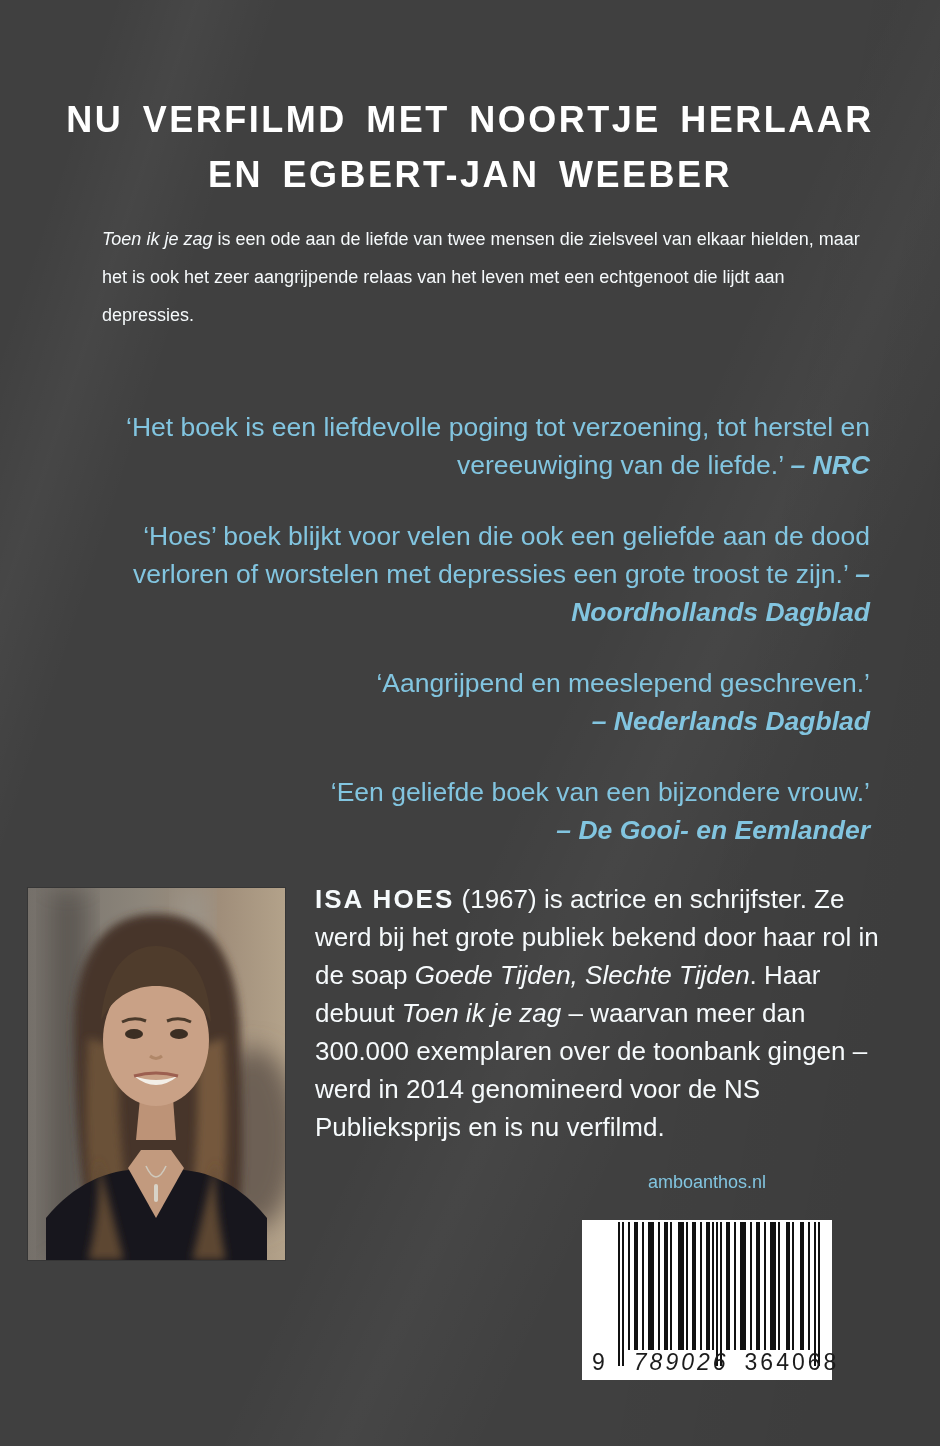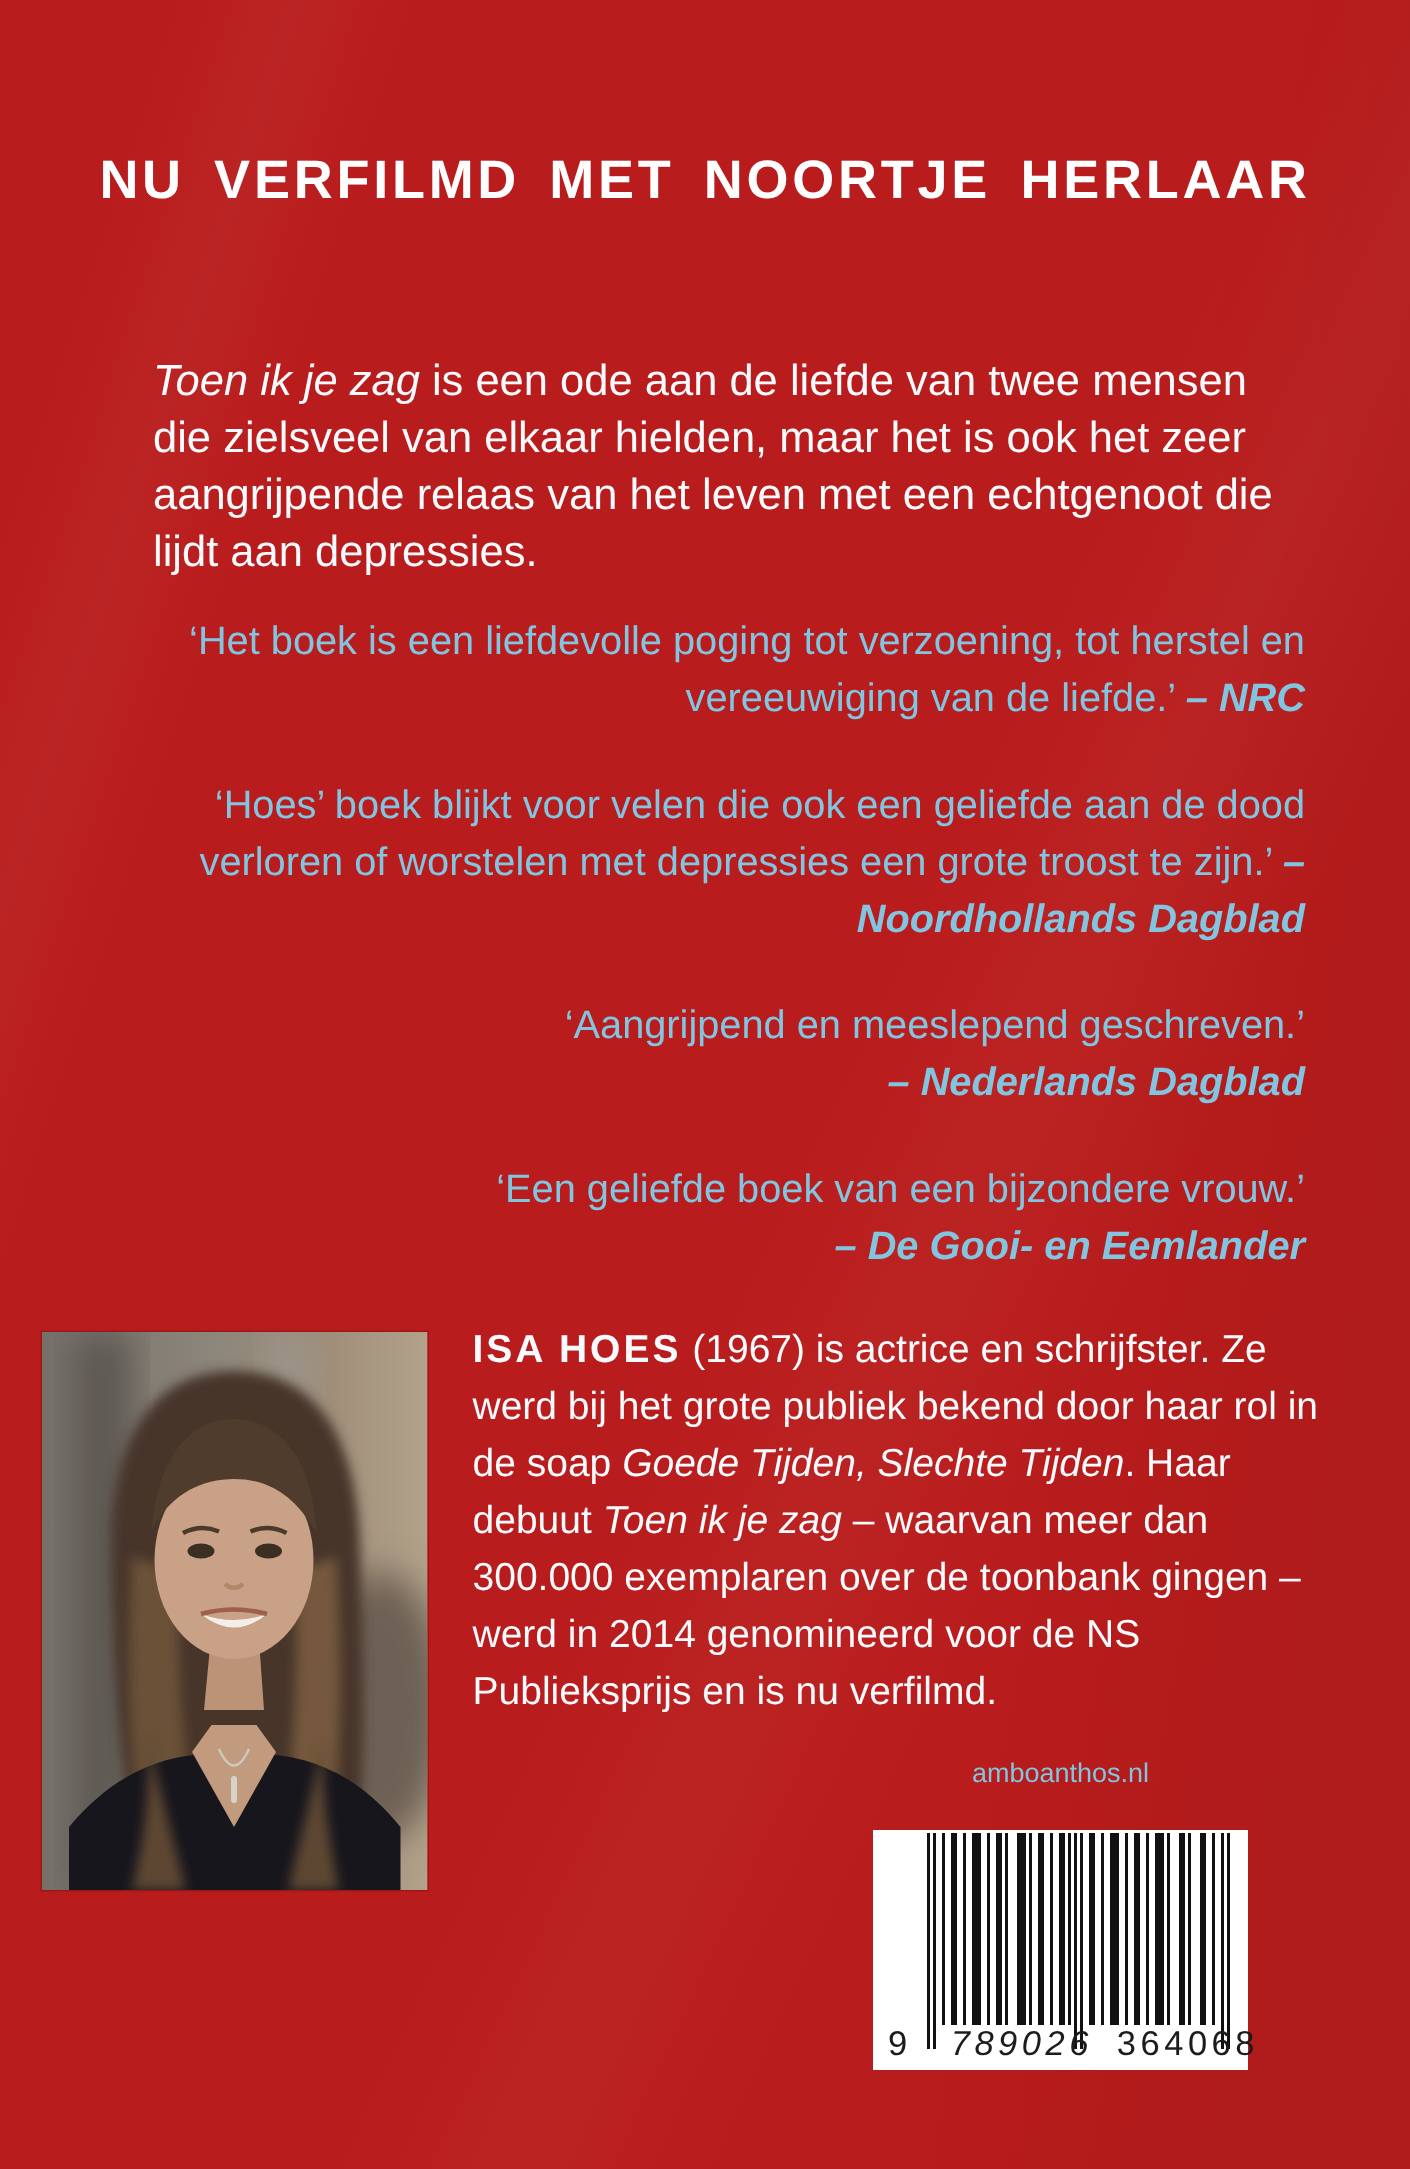--- a/index.html
+++ b/index.html
@@ -3,37 +3,37 @@
 <meta charset="utf-8">
 <style>
   html,body{margin:0;padding:0;}
   body{
     width:940px;height:1446px;
     font-family:"Liberation Sans", sans-serif;
     background:#13242e;
   }
   .cover{
     position:relative;width:940px;height:1446px;overflow:hidden;
-    background:#b91c1c;
+    background:#404040;
   }
   .cover::before{
     content:"";position:absolute;inset:0;pointer-events:none;
     background:
       linear-gradient(108deg, rgba(255,255,255,0) 8%, rgba(255,255,255,0.035) 14%, rgba(255,255,255,0) 20%),
       linear-gradient(115deg, rgba(255,255,255,0) 55%, rgba(255,255,255,0.03) 63%, rgba(255,255,255,0) 72%),
       linear-gradient(100deg, rgba(0,0,0,0) 70%, rgba(0,0,0,0.05) 90%);
   }
   .headline{
     position:absolute;top:92px;left:0;width:100%;
     text-align:center;color:#ffffff;font-weight:bold;
     font-size:36px;line-height:55px;letter-spacing:2.5px;word-spacing:7px;
   }
   .intro{
-    position:absolute;top:235px;left:102px;width:760px;margin:0;
-    color:#f6fafc;font-size:29px;line-height:38px;
+    position:absolute;top:220px;left:102px;width:760px;margin:0;
+    color:#f6fafc;font-size:18px;line-height:38px;
   }
   .intro em{font-style:italic;}
   .quotes{
     position:absolute;top:408px;left:0;width:100%;
     color:#82c5e0;font-size:26.5px;line-height:38px;text-align:right;
   }
   .quote{margin:0 70px 33px 70px;}
   .src{font-style:italic;font-weight:bold;}
   .src.block{display:block;}
   .bio-row{position:absolute;top:888px;left:28px;}
@@ -66,20 +66,21 @@
   .digits .p1{margin-left:26px;font-style:italic;}
   .digits .p2{margin-left:16px;}
 </style>
 </head>
 <body>
 
 <div class="cover">
 
   <div class="headline">
     <div>NU VERFILMD MET NOORTJE HERLAAR</div>
+    <div>EN EGBERT-JAN WEEBER</div>
   </div>
 
   <p class="intro"><em>Toen ik je zag</em><span> is een ode aan de liefde van twee mensen die zielsveel van elkaar hielden, maar het is ook het zeer aangrijpende relaas van het leven met een echtgenoot die lijdt aan depressies.</span></p>
 
   <div class="quotes">
     <div class="quote">
       <span>‘Het boek is een liefdevolle poging tot verzoening, tot herstel en vereeuwiging van de liefde.’</span>
       <span class="src">– NRC</span>
     </div>
     <div class="quote">

